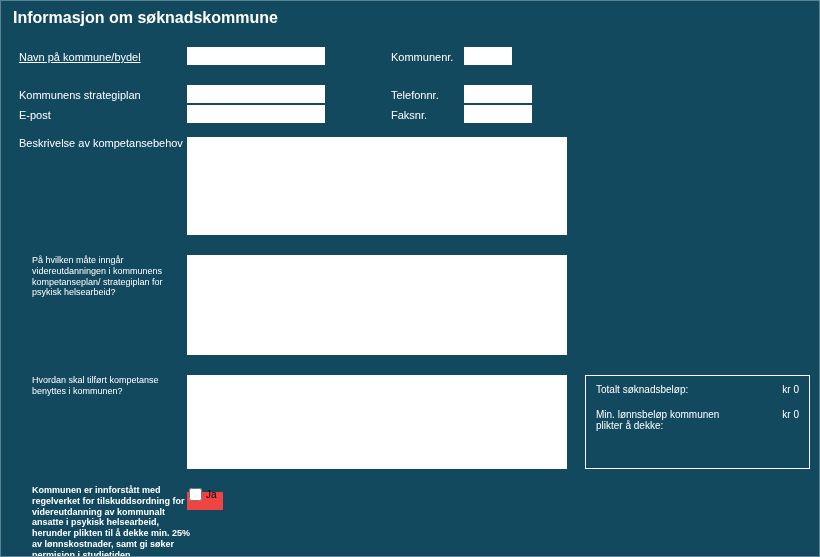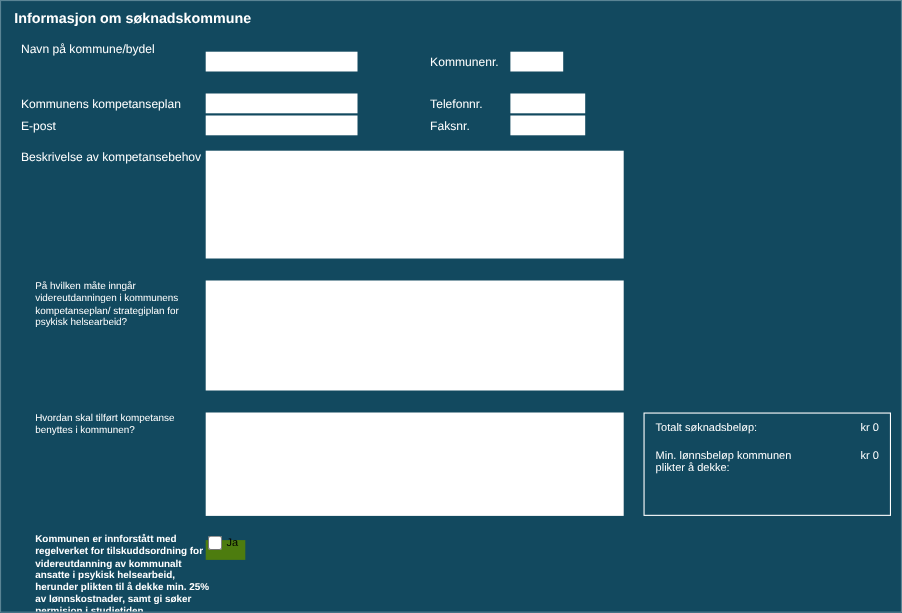--- a/index.html
+++ b/index.html
@@ -7,21 +7,21 @@
     background: #12495f;
     font-family: Arial, sans-serif;
     color: #fff;
     width: 820px;
     height: 557px;
     overflow: hidden;
     position: relative;
     border: 1px solid #5a8494;
   }
   .title {
-    font-size: 13px;
+    font-size: 16px;
     font-weight: bold;
     padding: 8px 0 0 12px;
   }
   .row {
     position: absolute;
     display: flex;
     align-items: center;
     font-size: 11px;
   }
   .label { font-size: 11px; }
@@ -51,44 +51,44 @@
     display: flex;
     justify-content: space-between;
     align-items: flex-start;
     margin-bottom: 14px;
   }
   .summary-row:last-child { margin-bottom: 0; gap: 28px; }
   .summary-row .v { text-align: right; white-space: nowrap; }
   .checkbox-wrap {
     display: inline-flex;
     align-items: center;
-    background: #4d7c0f;
+    background: #ef4444;
     color: #000;
     height: 18px;
     padding: 0 6px 12px 2px;
     font-size: 10px;
   }
   .checkbox-wrap input { margin-right: 4px; }
 </style>
 </head>
 <body>
 
 <div class="title">Informasjon om søknadskommune</div>
 
-<div class="row" style="left:18px; top:38px;">
+<div class="row" style="left:18px; top:50px;text-decoration:underline;">
   <span class="label">Navn på kommune/bydel</span>
 </div>
 <input type="text" style="position: absolute; left: 186px; top: 46px; width: 138px;" value="">
 <div class="row" style="left:390px; top:50px;">
   <span class="label">Kommunenr.</span>
 </div>
 <input type="text" style="position: absolute; left: 463px; top: 46px; width: 48px;" value="">
 
 <div class="row" style="left:18px; top:88px;">
-  <span class="label">Kommunens kompetanseplan</span>
+  <span class="label">Kommunens strategiplan</span>
 </div>
 <input type="text" style="position: absolute; left: 186px; top: 84px; width: 138px;" value="">
 <div class="row" style="left:390px; top:88px;">
   <span class="label">Telefonnr.</span>
 </div>
 <input type="text" style="position: absolute; left: 463px; top: 84px; width: 68px;" value="">
 
 <div class="row" style="left:18px; top:108px;text-align:right;">
   <span class="label">E-post</span>
 </div>

